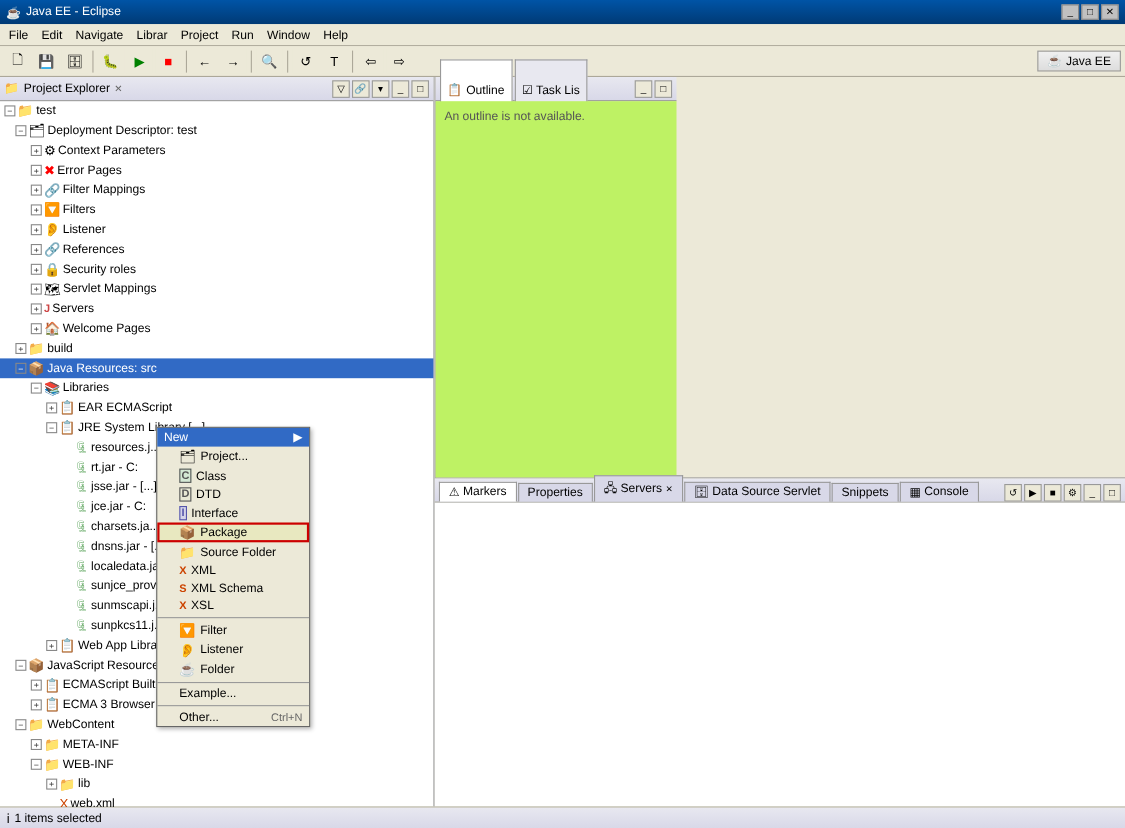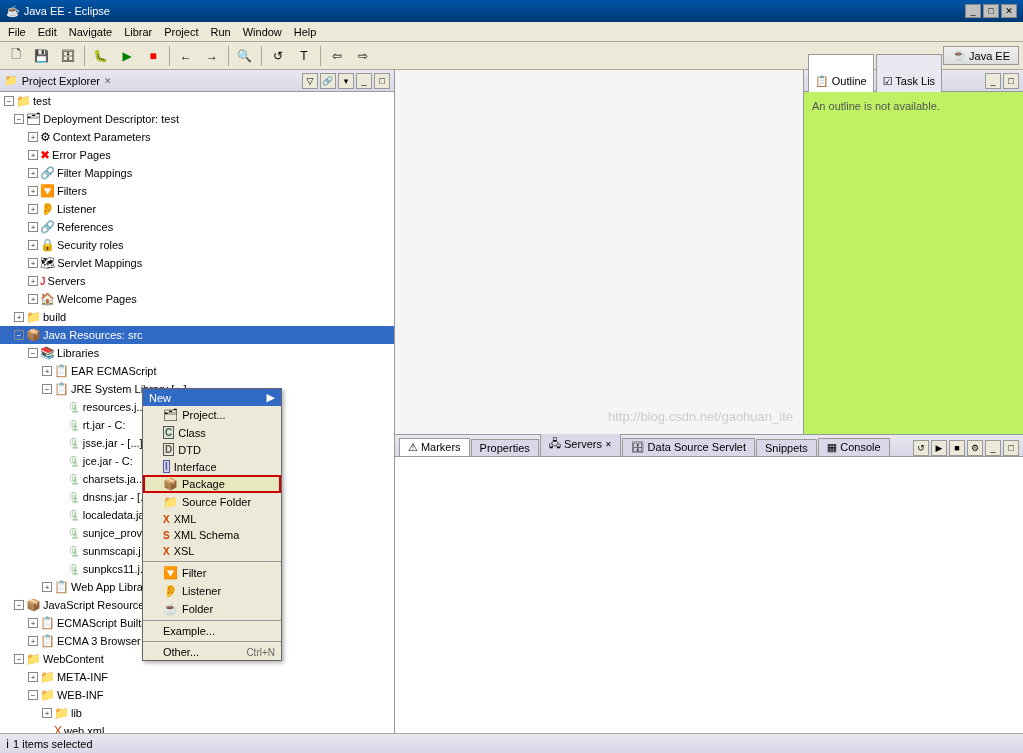--- a/index.html
+++ b/index.html
@@ -676,23 +676,20 @@
       <div class="ctx-item">
         <span>Other...</span>
         <span class="ctx-shortcut">Ctrl+N</span>
       </div>
     </div>
   </div>
 
   <div class="right-panel">
     <div class="right-top">
 
-      <div class="editor-area">
-        <span class="watermark">http://blog.csdn.net/gaohuan_ite</span>
-      </div>
 
       <div class="outline-panel">
         <div class="outline-header">
           <div class="outline-tab active">
             <span>📋</span>
             <span>Outline</span>
           </div>
           <div class="outline-tab">
             <span>☑</span>
             <span>Task Lis</span>

